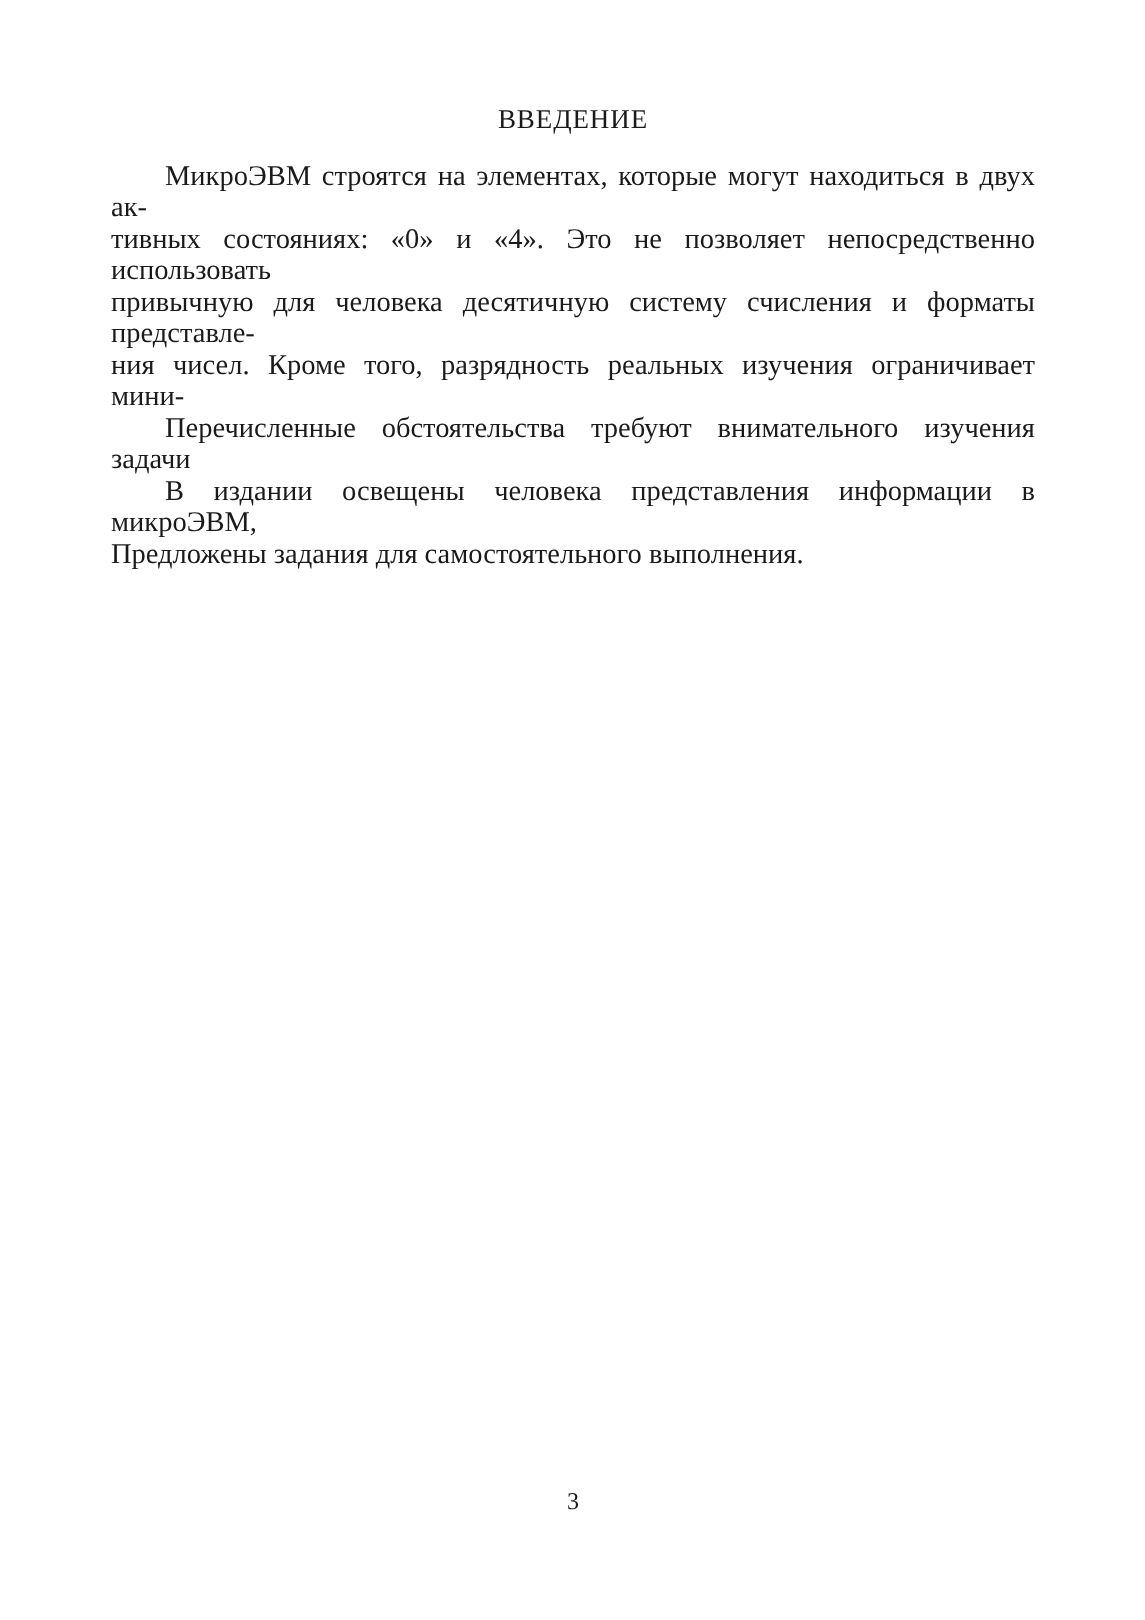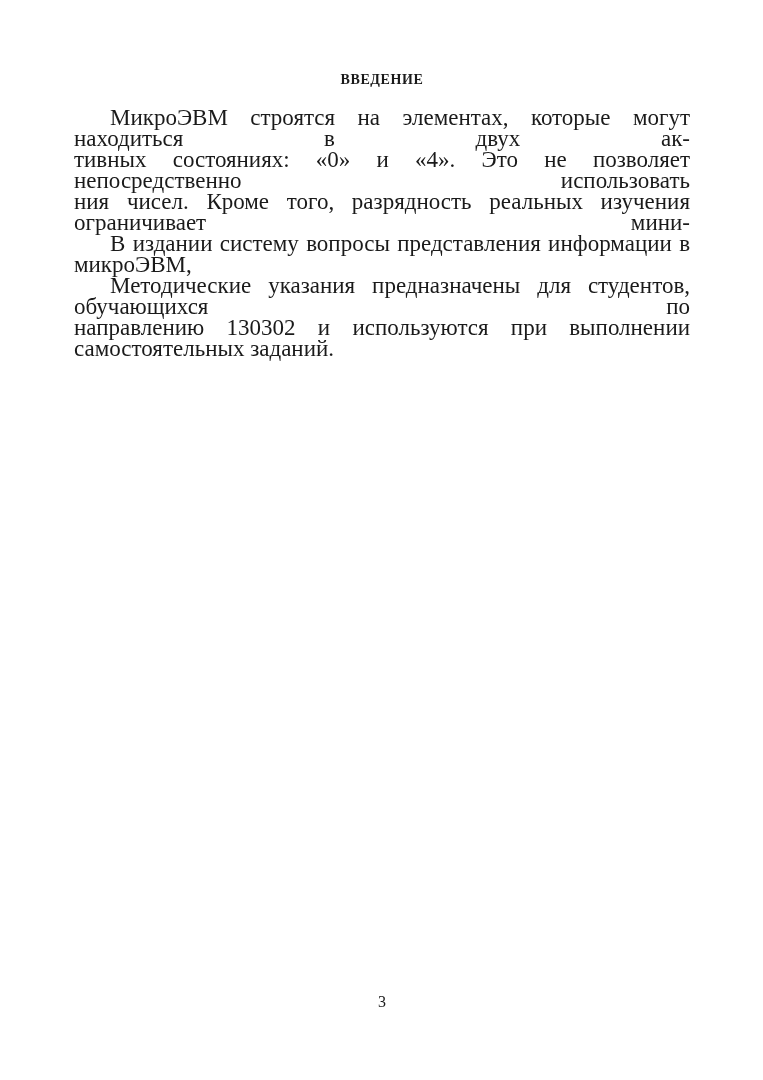--- a/index.html
+++ b/index.html
@@ -16,31 +16,31 @@
     color: #1a1a1a;
     overflow: hidden;
   }
   .doc-title {
     position: absolute;
     top: 69px;
     left: 74px;
     width: 616px;
     margin: 0;
     text-align: center;
-    font-size: 14px;
+    font-size: 18px;
     line-height: 21px;
-    font-weight: bold;
+    font-weight: normal;
     letter-spacing: 0.6px;
   }
   .body-text {
     position: absolute;
     top: 107px;
     left: 74px;
     width: 616px;
-    font-size: 23px;
+    font-size: 19px;
     line-height: 21px;
   }
   .para {
     margin: 0;
     padding: 0;
   }
   .ln {
     display: block;
     text-align: justify;
     text-align-last: justify;
@@ -66,32 +66,31 @@
 
 <div class="page">
 
   <h1 class="doc-title">ВВЕДЕНИЕ</h1>
 
   <div class="body-text">
 
     <p class="para">
       <span class="ln indent">МикроЭВМ строятся на элементах, которые могут находиться в двух ак-</span>
       <span class="ln">тивных состояниях: «0» и «4». Это не позволяет непосредственно использовать</span>
+      <span class="ln">привычную для человека десятичную систему счисления и форматы представле-</span>
       <span class="ln">ния чисел. Кроме того, разрядность реальных изучения ограничивает мини-</span>
     </p>
 
     <p class="para">
+      <span class="ln indent">Перечисленные обстоятельства требуют внимательного изучения задачи</span>
     </p>
 
     <p class="para">
-      <span class="ln indent">В издании систему вопросы представления информации в микроЭВМ,</span>
+      <span class="ln indent">В издании освещены человека представления информации в микроЭВМ,</span>
+      <span class="ln para-end">Предложены задания для самостоятельного выполнения.</span>
     </p>
 
-    <p class="para">
-      <span class="ln indent">Методические указания предназначены для студентов, обучающихся по</span>
-      <span class="ln para-end">направлению 130302 и используются при выполнении самостоятельных заданий.</span>
-    </p>
 
   </div>
 
   <div class="page-number">3</div>
 
 </div>
 
 </body></html>

